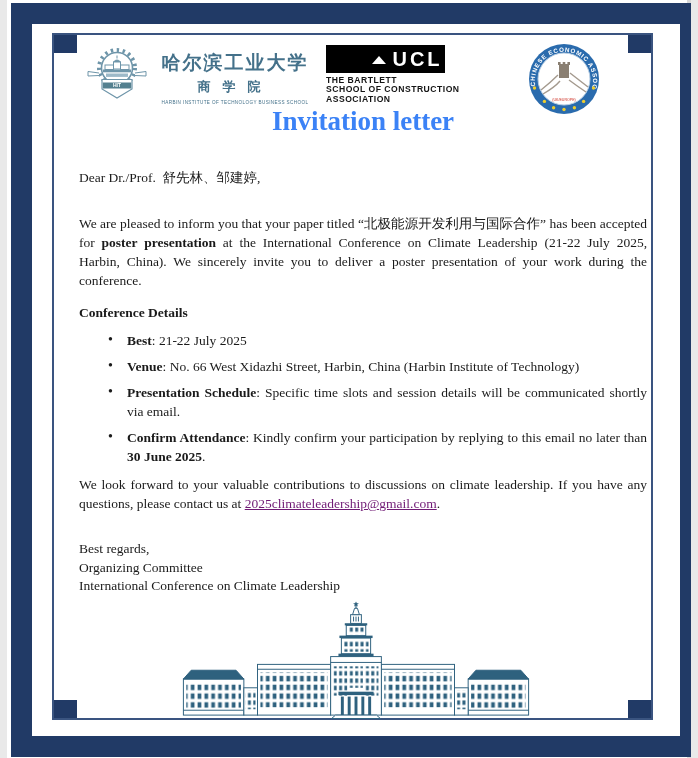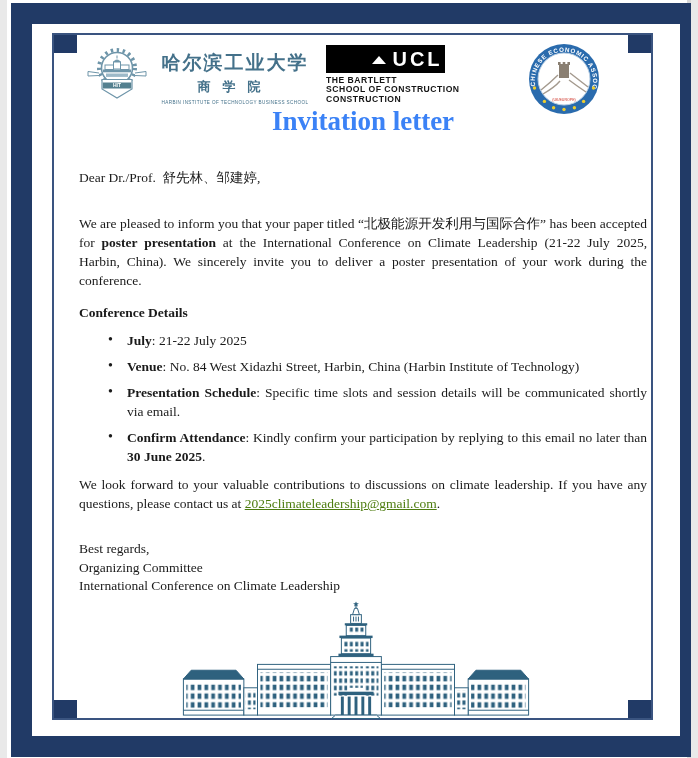--- a/index.html
+++ b/index.html
@@ -44,21 +44,21 @@
   .content { position:absolute; left:72px; top:168px; width:568px; font-size:13.5px; line-height:19px; }
   .content p { text-align:justify; }
   .salutation { white-space:pre-wrap; }
   .para1 { margin-top:27px; }
   .details-heading { font-weight:bold; margin-top:13px; font-size:13.5px; }
   ul.bullets { list-style:none; margin:9px 0 0 28px; }
   ul.bullets li { position:relative; padding-left:20px; margin-bottom:7px; text-align:justify; }
   ul.bullets li::before { content:"\2022"; position:absolute; left:1px; top:-1px; font-size:14px; }
   .b-label { font-weight:bold; }
   .closing { margin-top:9px; }
-  .email-link { color:#4d7c0f; text-decoration:underline; cursor:pointer; }
+  .email-link { color:#701a75; text-decoration:underline; cursor:pointer; }
   .signature { margin-top:27px; line-height:18.5px; }
   
   .building { position:absolute; left:171px; top:601px; }
 </style>
 </head>
 <body>
 
 <div class="page">
 
   <div class="edge-strip"></div>
@@ -99,21 +99,21 @@
   </div>
 
   <div class="ucl">
     <div class="ucl-box">
       <span class="ucl-tri"></span>
       <span class="ucl-word">UCL</span>
     </div>
     <div class="ucl-lines">
       <div>THE BARTLETT</div>
       <div>SCHOOL OF CONSTRUCTION</div>
-      <div>CONSTRUCTION</div>
+      <div>ASSOCIATION</div>
     </div>
   </div>
 
   <svg class="cea" width="74" height="74" viewBox="0 0 74 74">
     <circle cx="37" cy="37" r="35" fill="#2a6bad"></circle>
     <circle cx="37" cy="37" r="26" fill="#ffffff" stroke="#b9cfe4" stroke-width="1"></circle>
 
     <g stroke="#9a8f82" stroke-width="1.4" fill="none" opacity="0.9">
       <path d="M14,48 Q24,40 31,33"></path>
       <path d="M43,31 Q52,38 61,45"></path>
@@ -149,22 +149,22 @@
   <div class="title">Invitation letter</div>
 
   <div class="content">
     <p class="salutation">Dear Dr./Prof.  舒先林、邹建婷,</p>
 
     <p class="para1"><span>We are pleased to inform you that your paper titled “北极能源开发利用与国际合作” has been accepted for </span><b>poster presentation</b><span> at the International Conference on Climate Leadership (21-22 July 2025, Harbin, China). We sincerely invite you to deliver a poster presentation of your work during the conference.</span></p>
 
     <p class="details-heading">Conference Details</p>
 
     <ul class="bullets">
-      <li><span class="b-label">July</span><span>: 21-22 July 2025</span></li>
-      <li><span class="b-label">Venue</span><span>: No. 84 West Xidazhi Street, Harbin, China (Harbin Institute of Technology)</span></li>
+      <li><span class="b-label">Best</span><span>: 21-22 July 2025</span></li>
+      <li><span class="b-label">Venue</span><span>: No. 66 West Xidazhi Street, Harbin, China (Harbin Institute of Technology)</span></li>
       <li><span class="b-label">Presentation Schedule</span><span>: Specific time slots and session details will be communicated shortly via email.</span></li>
       <li><span class="b-label">Confirm Attendance</span><span>: Kindly confirm your participation by replying to this email no later than </span><b>30 June 2025</b><span>.</span></li>
     </ul>
 
     <p class="closing"><span>We look forward to your valuable contributions to discussions on climate leadership. If you have any questions, please contact us at </span><a class="email-link">2025climateleadership@gmail.com</a><span>.</span></p>
 
     <div class="signature">
       <div>Best regards,</div>
       <div>Organizing Committee</div>
       <div>International Conference on Climate Leadership</div>

